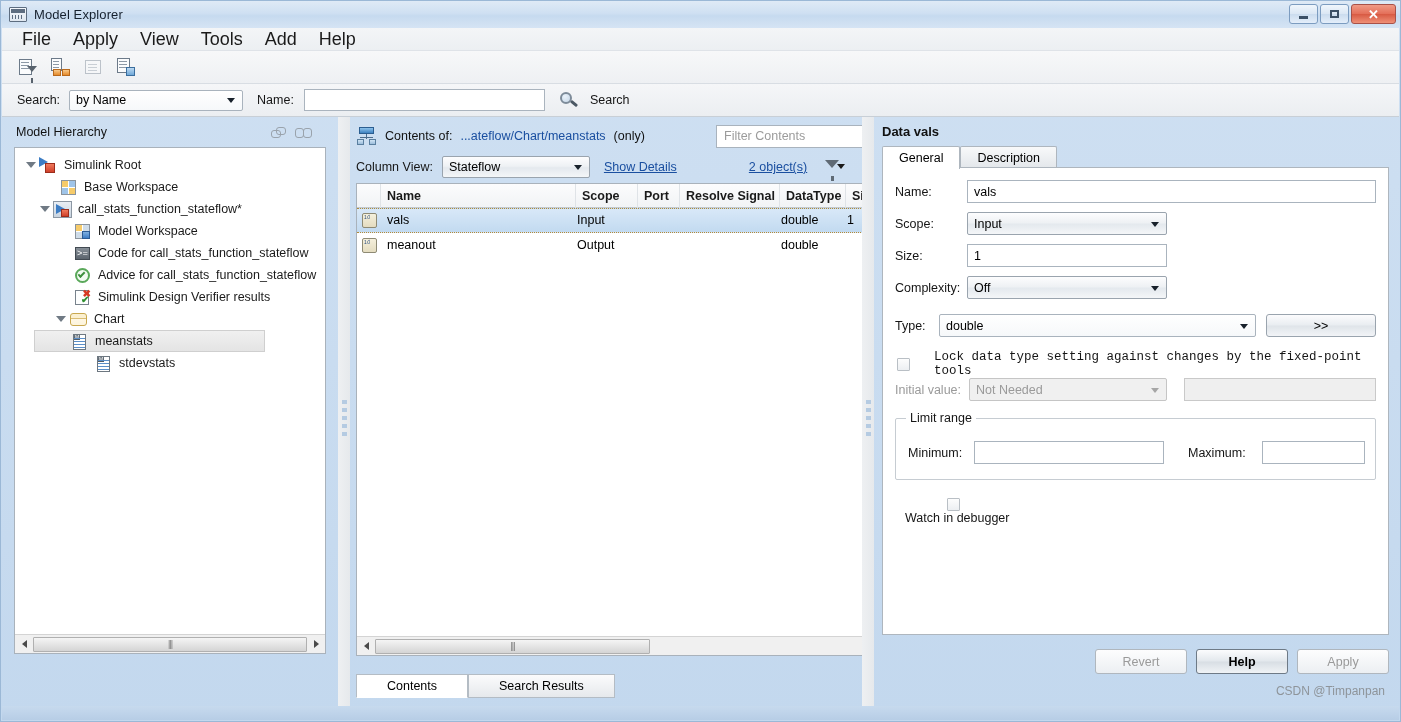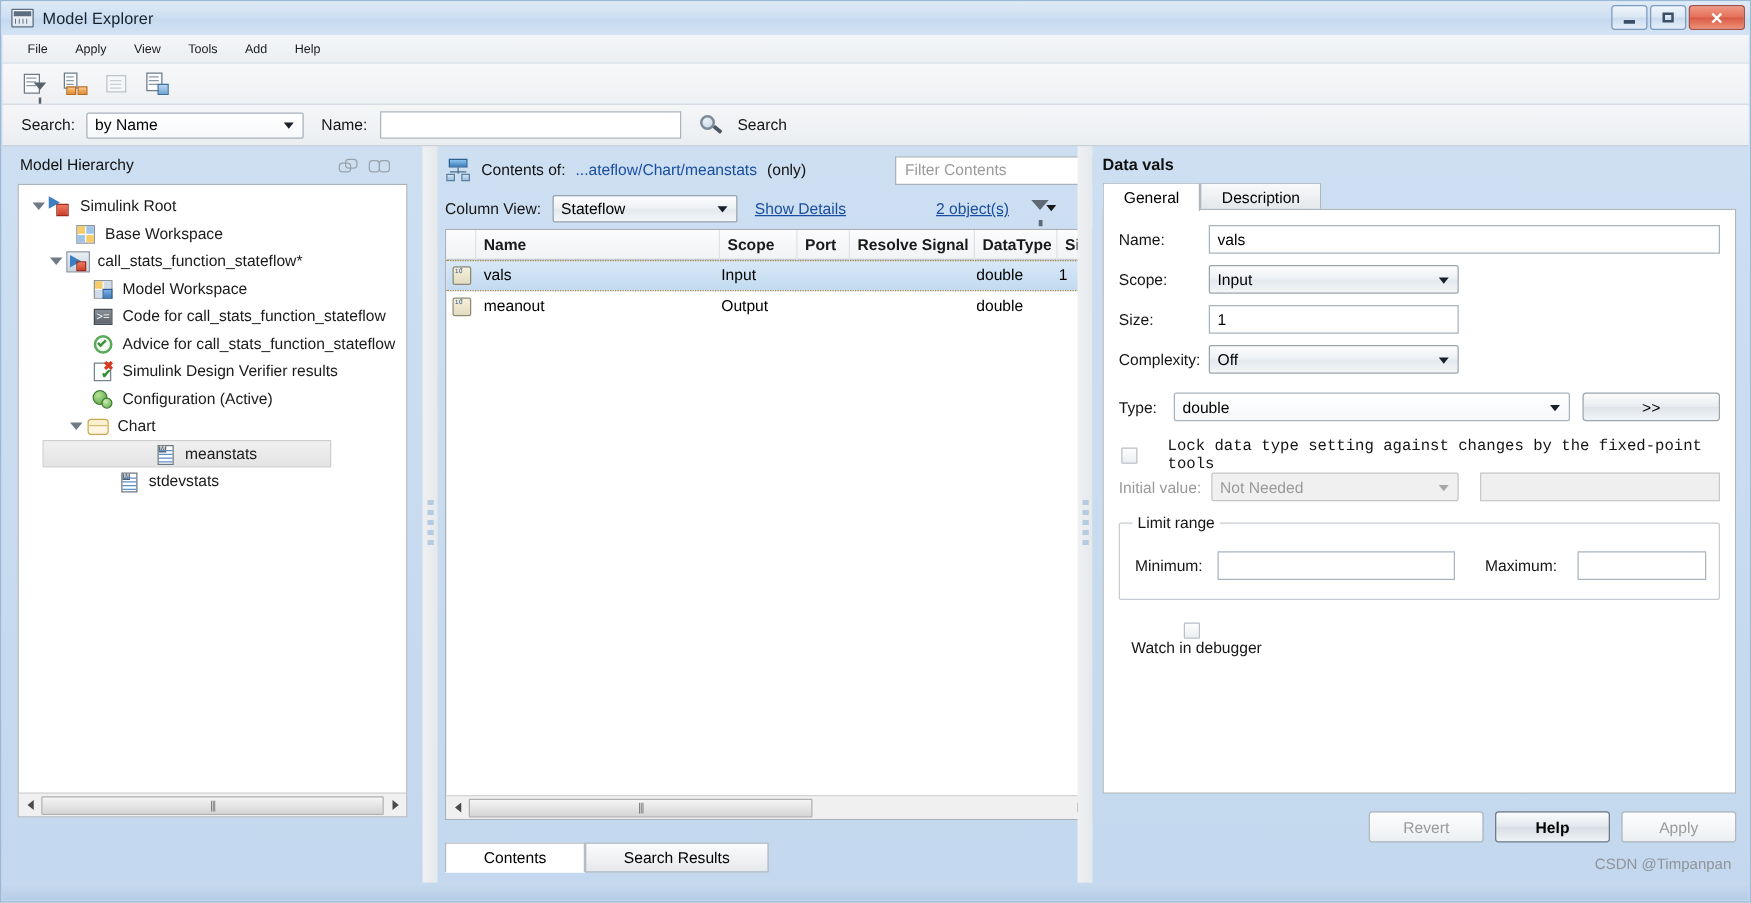--- a/index.html
+++ b/index.html
@@ -65,21 +65,21 @@
   .glyph-close { color: #fff; font-size: 13px; font-weight: bold; line-height: 1; font-family: "Liberation Sans", sans-serif;}
 
   
   .menubar {
     position: absolute; left: 1px; top: 27px; right: 1px; height: 23px;
     background: linear-gradient(to bottom, #f3f5f7 0%, #eceff2 100%);
     border-bottom: 1px solid #dfe3e8;
     display: flex; align-items: center; padding-left: 9px;
   }
   .menu-item {
-    padding: 3px 11px; font-size: 10px; color: #1a1a1a; cursor: default;
+    padding: 3px 11px; font-size: 18px; color: #1a1a1a; cursor: default;
   }
 
   
   .toolbar {
     position: absolute; left: 1px; top: 50px; right: 1px; height: 33px;
     background: linear-gradient(to bottom, #f7f8f9 0%, #eef0f3 100%);
     border-bottom: 1px solid #d8dde3;
     display: flex; align-items: center; padding-left: 14px; gap: 9px;
   }
   .tb-btn { width: 24px; height: 23px; position: relative; cursor: default; }
@@ -625,40 +625,32 @@
           <div class="tnode" style="padding-left:42px;">
             <div class="expander"></div>
             <div class="ticon ic-sdv">
                 <div class="page"></div>
                 <div class="x">✖</div>
                 <div class="v">✔</div>
               </div>
             <span>Simulink Design Verifier results</span>
           </div>
 
-          <div class="tnode" style="padding-left:42px;">
-            <div class="expander"></div>
-            <div class="ticon ic-config">
-                <div class="g1"></div>
-                <div class="g2"></div>
-              </div>
-            <span>Configuration (Active)</span>
-          </div>
 
           <div class="tnode" style="padding-left:38px;">
             <div class="expander">
                 <div class="arrow-down"></div>
               </div>
             <div class="ticon ic-chart">
                 <div class="cyl"></div>
               </div>
             <span>Chart</span>
           </div>
 
-          <div class="tnode selected" style="padding-left:88px; margin-left:19px; margin-right:60px;">
+          <div class="tnode selected" style="padding-left:35px; margin-left:19px; margin-right:60px;">
             <div class="ticon ic-fn">
                 <div class="page"></div>
                 <div class="corner">M</div>
                 <div class="blue"></div>
               </div>
             <span>meanstats</span>
           </div>
 
           <div class="tnode" style="padding-left:79px;">
             <div class="ticon ic-fn">

